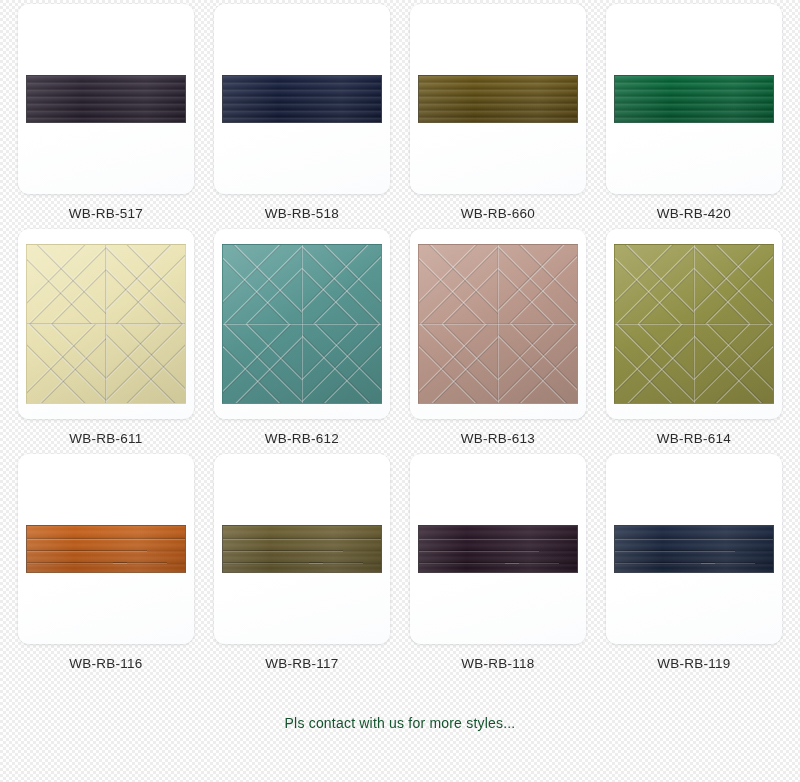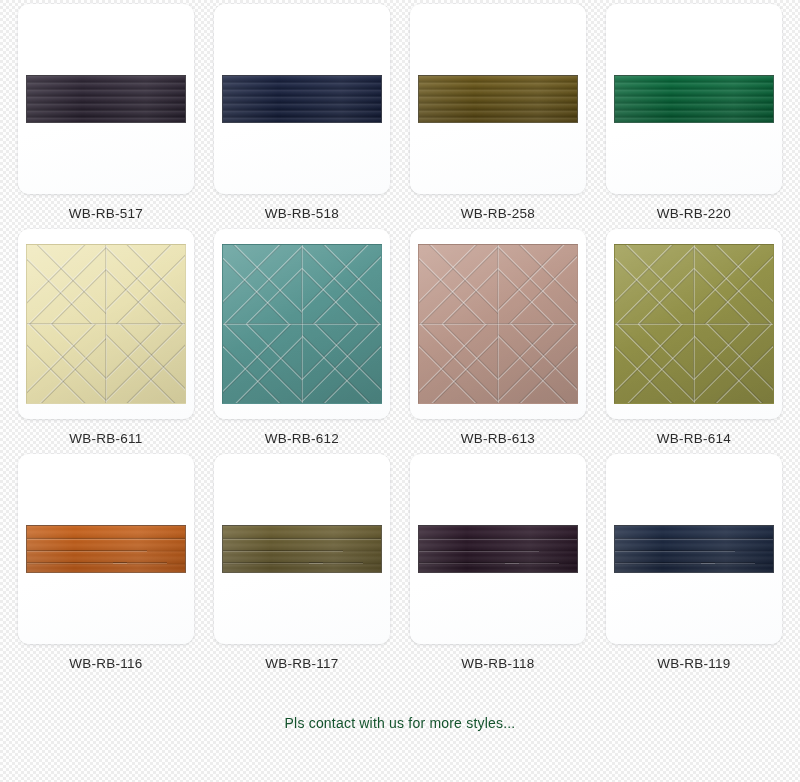--- a/index.html
+++ b/index.html
@@ -214,30 +214,30 @@
         </div>
         <div class="product-label">WB-RB-518</div>
       </div>
       <div class="product-cell">
         <div class="product-card">
           <div class="swatch-strip" style="background: linear-gradient(rgb(109, 90, 28), rgb(81, 66, 18));">
             <div class="ribs"></div>
             <div class="sheen"></div>
           </div>
         </div>
-        <div class="product-label">WB-RB-258</div>
+        <div class="product-label">WB-RB-660</div>
       </div>
       <div class="product-cell">
         <div class="product-card">
           <div class="swatch-strip" style="background: linear-gradient(rgb(10, 107, 61), rgb(6, 83, 46));">
             <div class="ribs"></div>
             <div class="sheen"></div>
           </div>
         </div>
-        <div class="product-label">WB-RB-220</div>
+        <div class="product-label">WB-RB-420</div>
       </div>
     </div>
   <div class="grid-row row-2">
       <div class="product-cell">
         <div class="product-card">
           <div class="swatch-tile" style="background: linear-gradient(160deg, rgb(240, 233, 188), rgb(222, 214, 164));">
             <div class="quad q1">
               <div class="ridge d1"></div>
               <div class="ridge d2"></div>
               <div class="ridge d3"></div>

